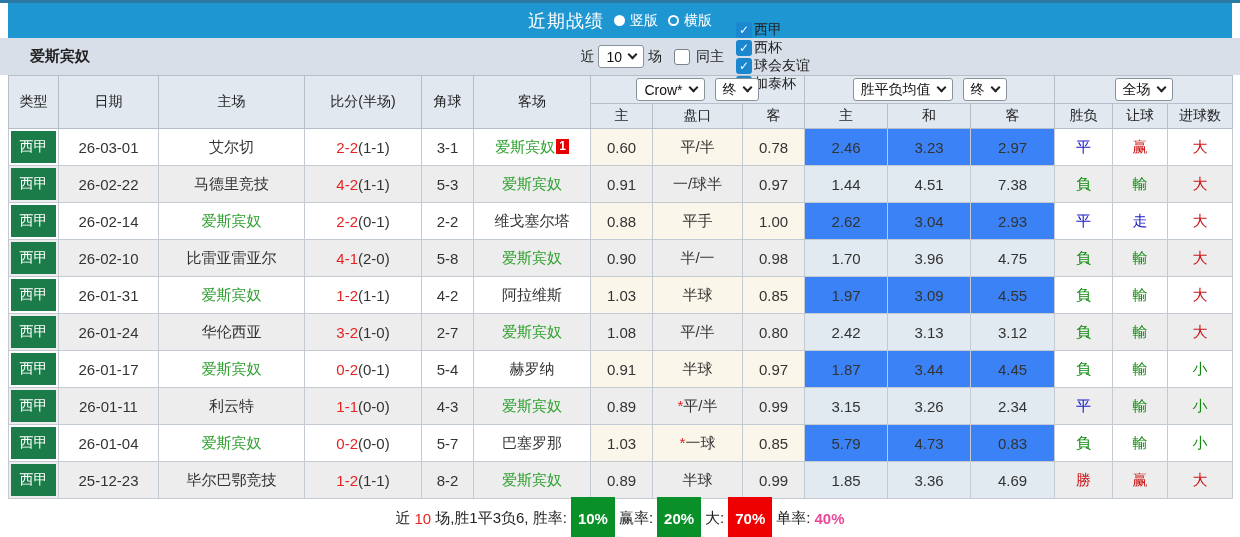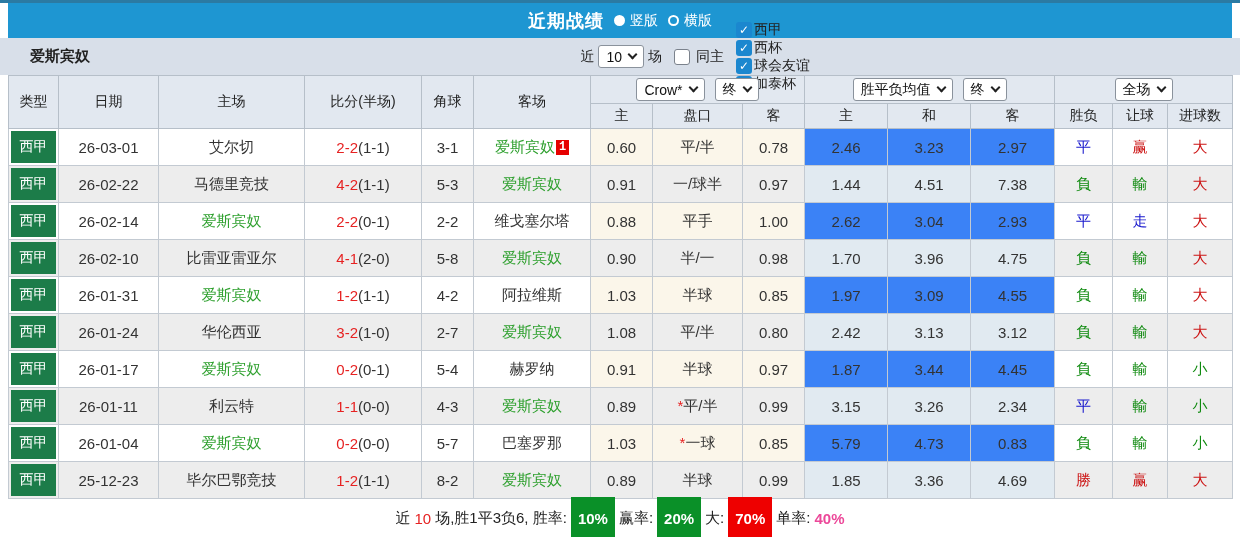--- a/index.html
+++ b/index.html
@@ -2,21 +2,21 @@
 <html><head>
 <meta charset="utf-8">
 <style>
   * { margin:0; padding:0; box-sizing:border-box; }
   html,body { width:1240px; height:537px; background:#fff;
     font-family:"Liberation Sans","DejaVu Sans",sans-serif; overflow:hidden; }
   .top-line { height:3px; background:#2b7aa3; }
   
   .titlebar { height:35px; margin:0 8px; background:#1e96d2; display:flex;
     align-items:center; justify-content:center; gap:10px; color:#fff; }
-  .titlebar .title { font-size:18px; font-weight:bold; letter-spacing:1px; }
+  .titlebar .title { font-size:18px; font-weight:normal; letter-spacing:1px; }
   .radio-label { display:flex; align-items:center; gap:5px; font-size:14px; cursor:pointer; }
   .radio { width:11px; height:11px; border:2px solid #fff; border-radius:50%; display:inline-block; }
   .radio.checked { background:#fff; }
   
   .filterbar { height:37px; background:#d8dfe9; display:flex; align-items:center; padding:0 30px; font-size:14px; color:#222; }
   .team-name { font-size:15px; font-weight:bold; }
   .filter-controls { margin-left:auto; margin-right:400px; display:flex; align-items:center; gap:4px; white-space:nowrap; }
   .sel { display:inline-flex; align-items:center; gap:7px; background:#fff; border:1px solid #8a929c;
     border-radius:3px; padding:2px 7px; font-size:14px; color:#111; cursor:pointer; height:23px; }
   .chev { width:7px; height:7px; border-right:2px solid #222; border-bottom:2px solid #222;
@@ -37,21 +37,21 @@
   tbody td { height:37px; font-size:15px; color:#333; }
   tr.odd  td { background:#fff; }
   tr.even td { background:#ededed; }
   tr.odd  td.col-odds { background:#fbf6ea; }
   tr.even td.col-odds { background:#ededed; }
   tr.odd  td.col-avg { background:#3b82f6; }
   tr.even td.col-avg { background:#e1eaf1; }
   td.col-type { padding:2px; }
   .league-badge { background:#1c7c49; color:#fff; font-size:14px; height:100%; width:100%;
     display:flex; align-items:center; justify-content:center; }
-  .c-team { color:#2ea02e;font-family:Liberation Mono, monospace; }
+  .c-team { color:#2ea02e; }
   .score-red { color:#e62222; }
   .c-red { color:#cc1414; } .c-green { color:#0f8a0f; } .c-blue { color:#1414cc; }
   .star { color:#e62222; }
   .num-badge { display:inline-block; background:#e60000; color:#fff; font-size:12px; font-weight:bold;
     padding:1px 3px; line-height:13px; margin-left:1px; vertical-align:2px; }
   
   .summary { height:39px; display:flex; align-items:center; justify-content:center; gap:4px;
     font-size:15px; color:#222; background:#fff; }
   .rate-badge { color:#fff; font-weight:bold; padding:13px 7px; display:inline-block; }
   .rate-green { background:#0a9028; } .rate-red { background:#ee0000; }

